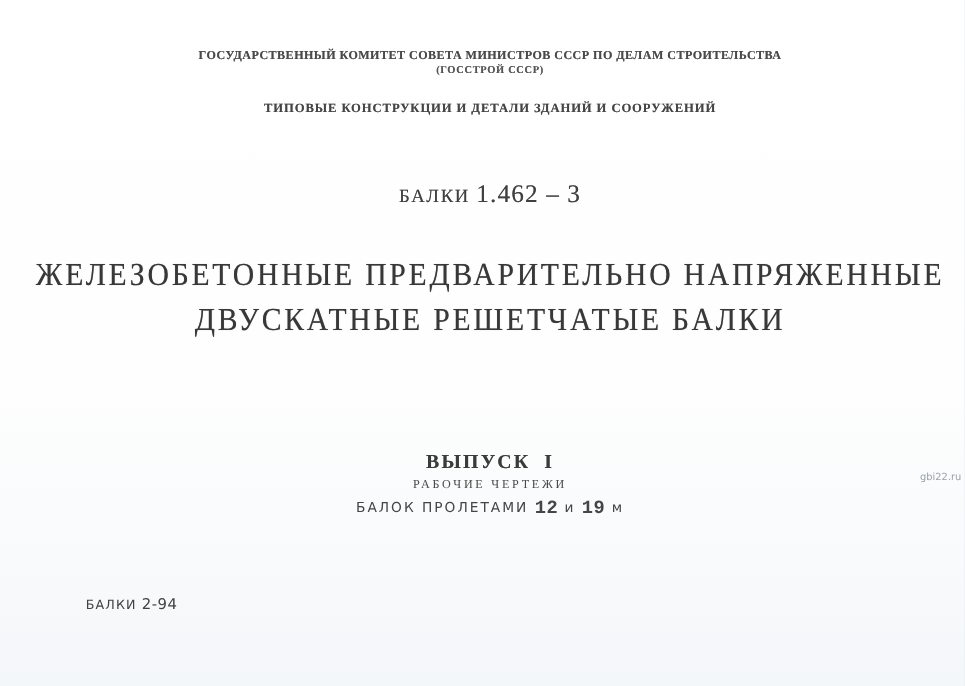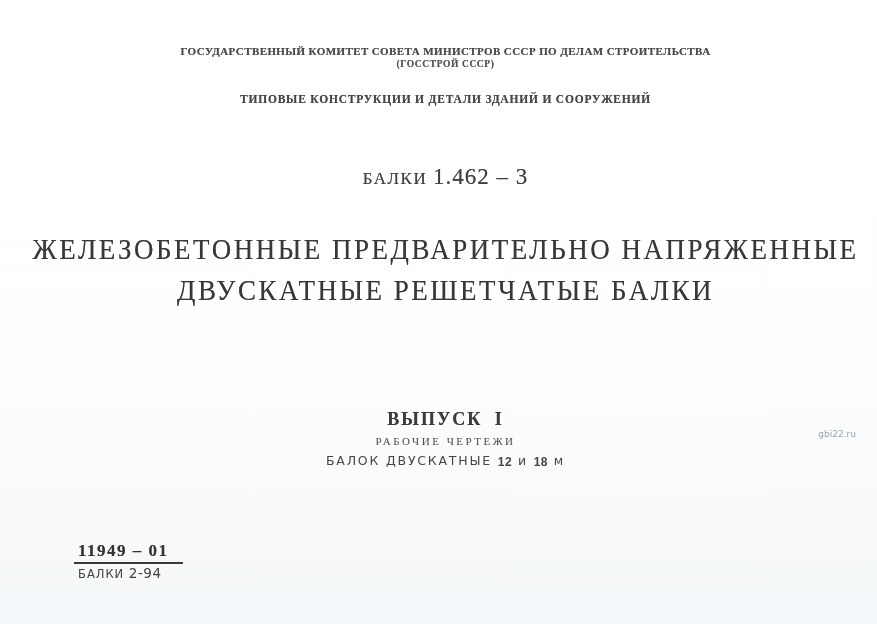--- a/index.html
+++ b/index.html
@@ -99,30 +99,30 @@
     color: #4a4a4a;
   }
   .drawings-2 {
     top: 453px;
     font-family: "DejaVu Sans", sans-serif;
     font-size: 12.5px;
     letter-spacing: 1.8px;
     color: #454545;
   }
   .drawings-2 .span-num {
-    font-family: Liberation Sans, sans-serif;
-    font-size: 12px;
+    font-family: Liberation Mono, monospace;
+    font-size: 17px;
     font-weight: bold;
     letter-spacing: 0.5px;
     vertical-align: -1px;
   }
   .watermark {
     position: absolute;
     top: 429px;
-    right: 21px;
+    right: 3px;
     font-family: "DejaVu Sans", sans-serif;
     font-size: 9px;
     color: #9aa1a8;
   }
   .stamp {
     position: absolute;
     left: 74px;
     top: 541px;
   }
   .stamp-number {
@@ -167,30 +167,29 @@
   <div class="centered title-1 ink">ЖЕЛЕЗОБЕТОННЫЕ ПРЕДВАРИТЕЛЬНО НАПРЯЖЕННЫЕ</div>
 
   <div class="centered title-2 ink">ДВУСКАТНЫЕ РЕШЕТЧАТЫЕ БАЛКИ</div>
 
 
   <div class="centered issue ink">ВЫПУСК I</div>
 
   <div class="centered drawings-1">РАБОЧИЕ ЧЕРТЕЖИ</div>
 
   <div class="centered drawings-2">
-    <span>БАЛОК ДВУСКАТНЫЕ</span>
+    <span>БАЛОК ПРОЛЕТАМИ</span>
     <span class="span-num">12</span>
     <span>и</span>
-    <span class="span-num">18</span>
+    <span class="span-num">19</span>
     <span>м</span>
   </div>
 
   <div class="watermark">gbi22.ru</div>
 
   <div class="stamp">
-    <div class="stamp-number">11949 – 01</div>
     <div class="stamp-price">
       <span>БАЛКИ</span>
       <span class="price-value">2-94</span>
     </div>
   </div>
 
 </div>
 
 </body></html>

